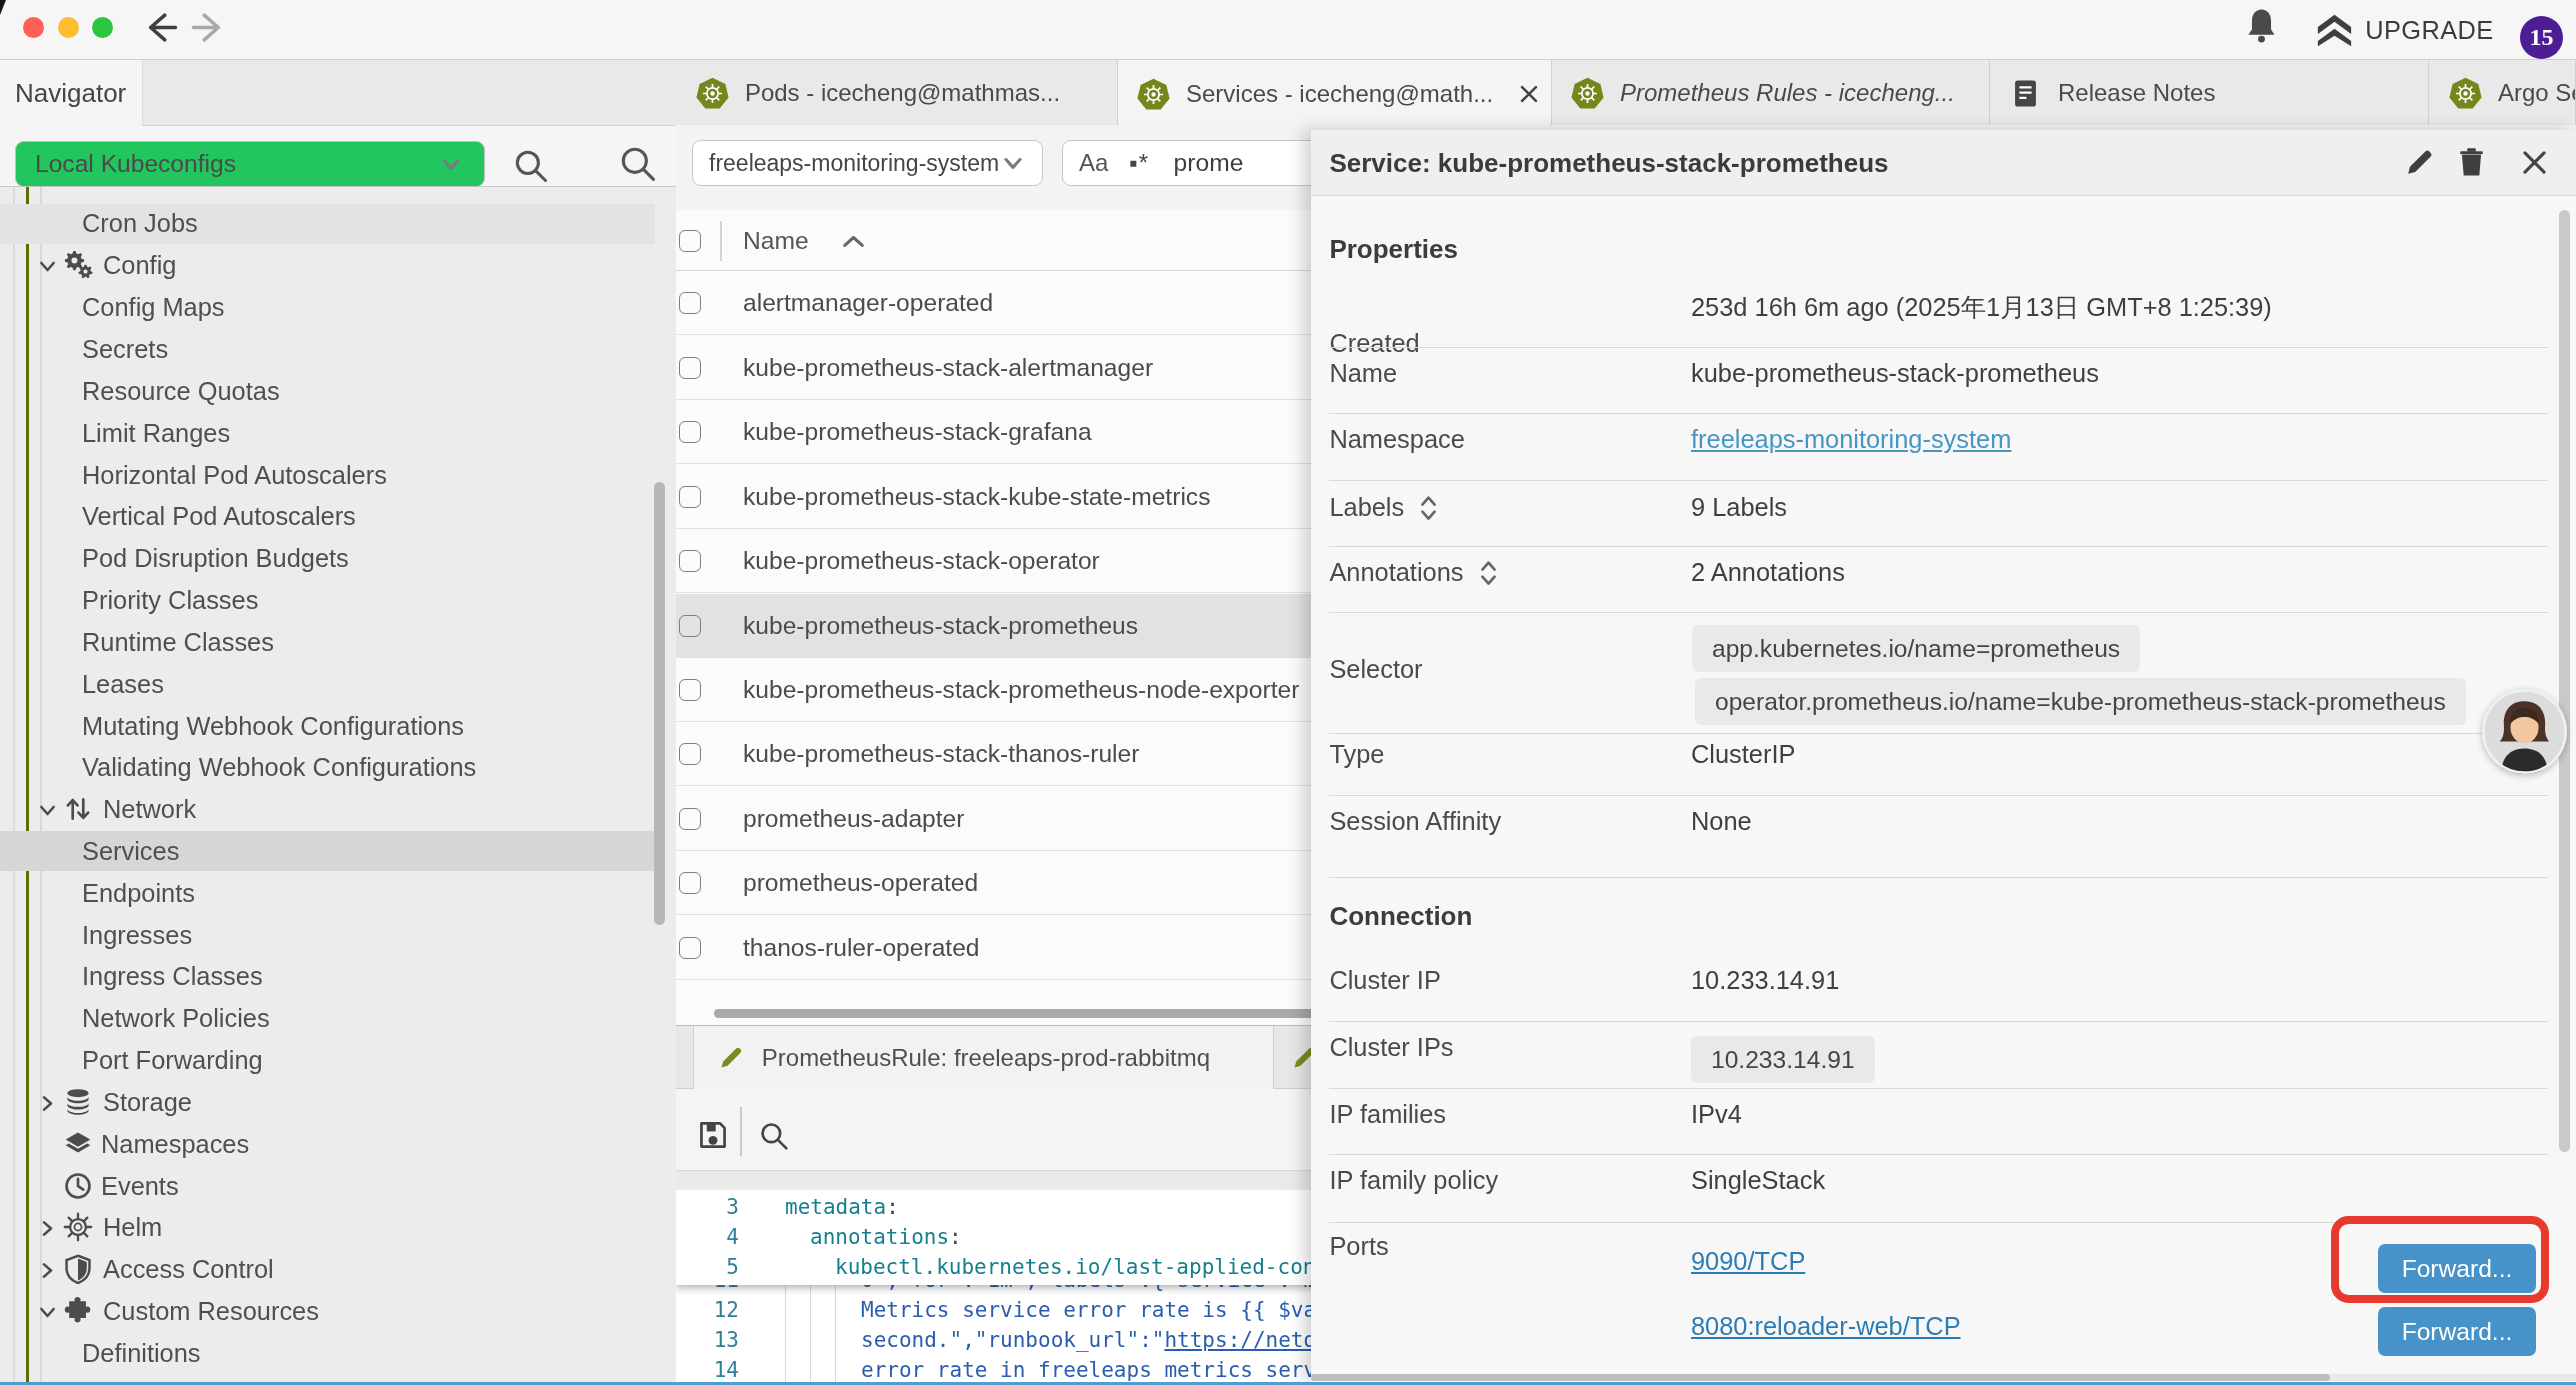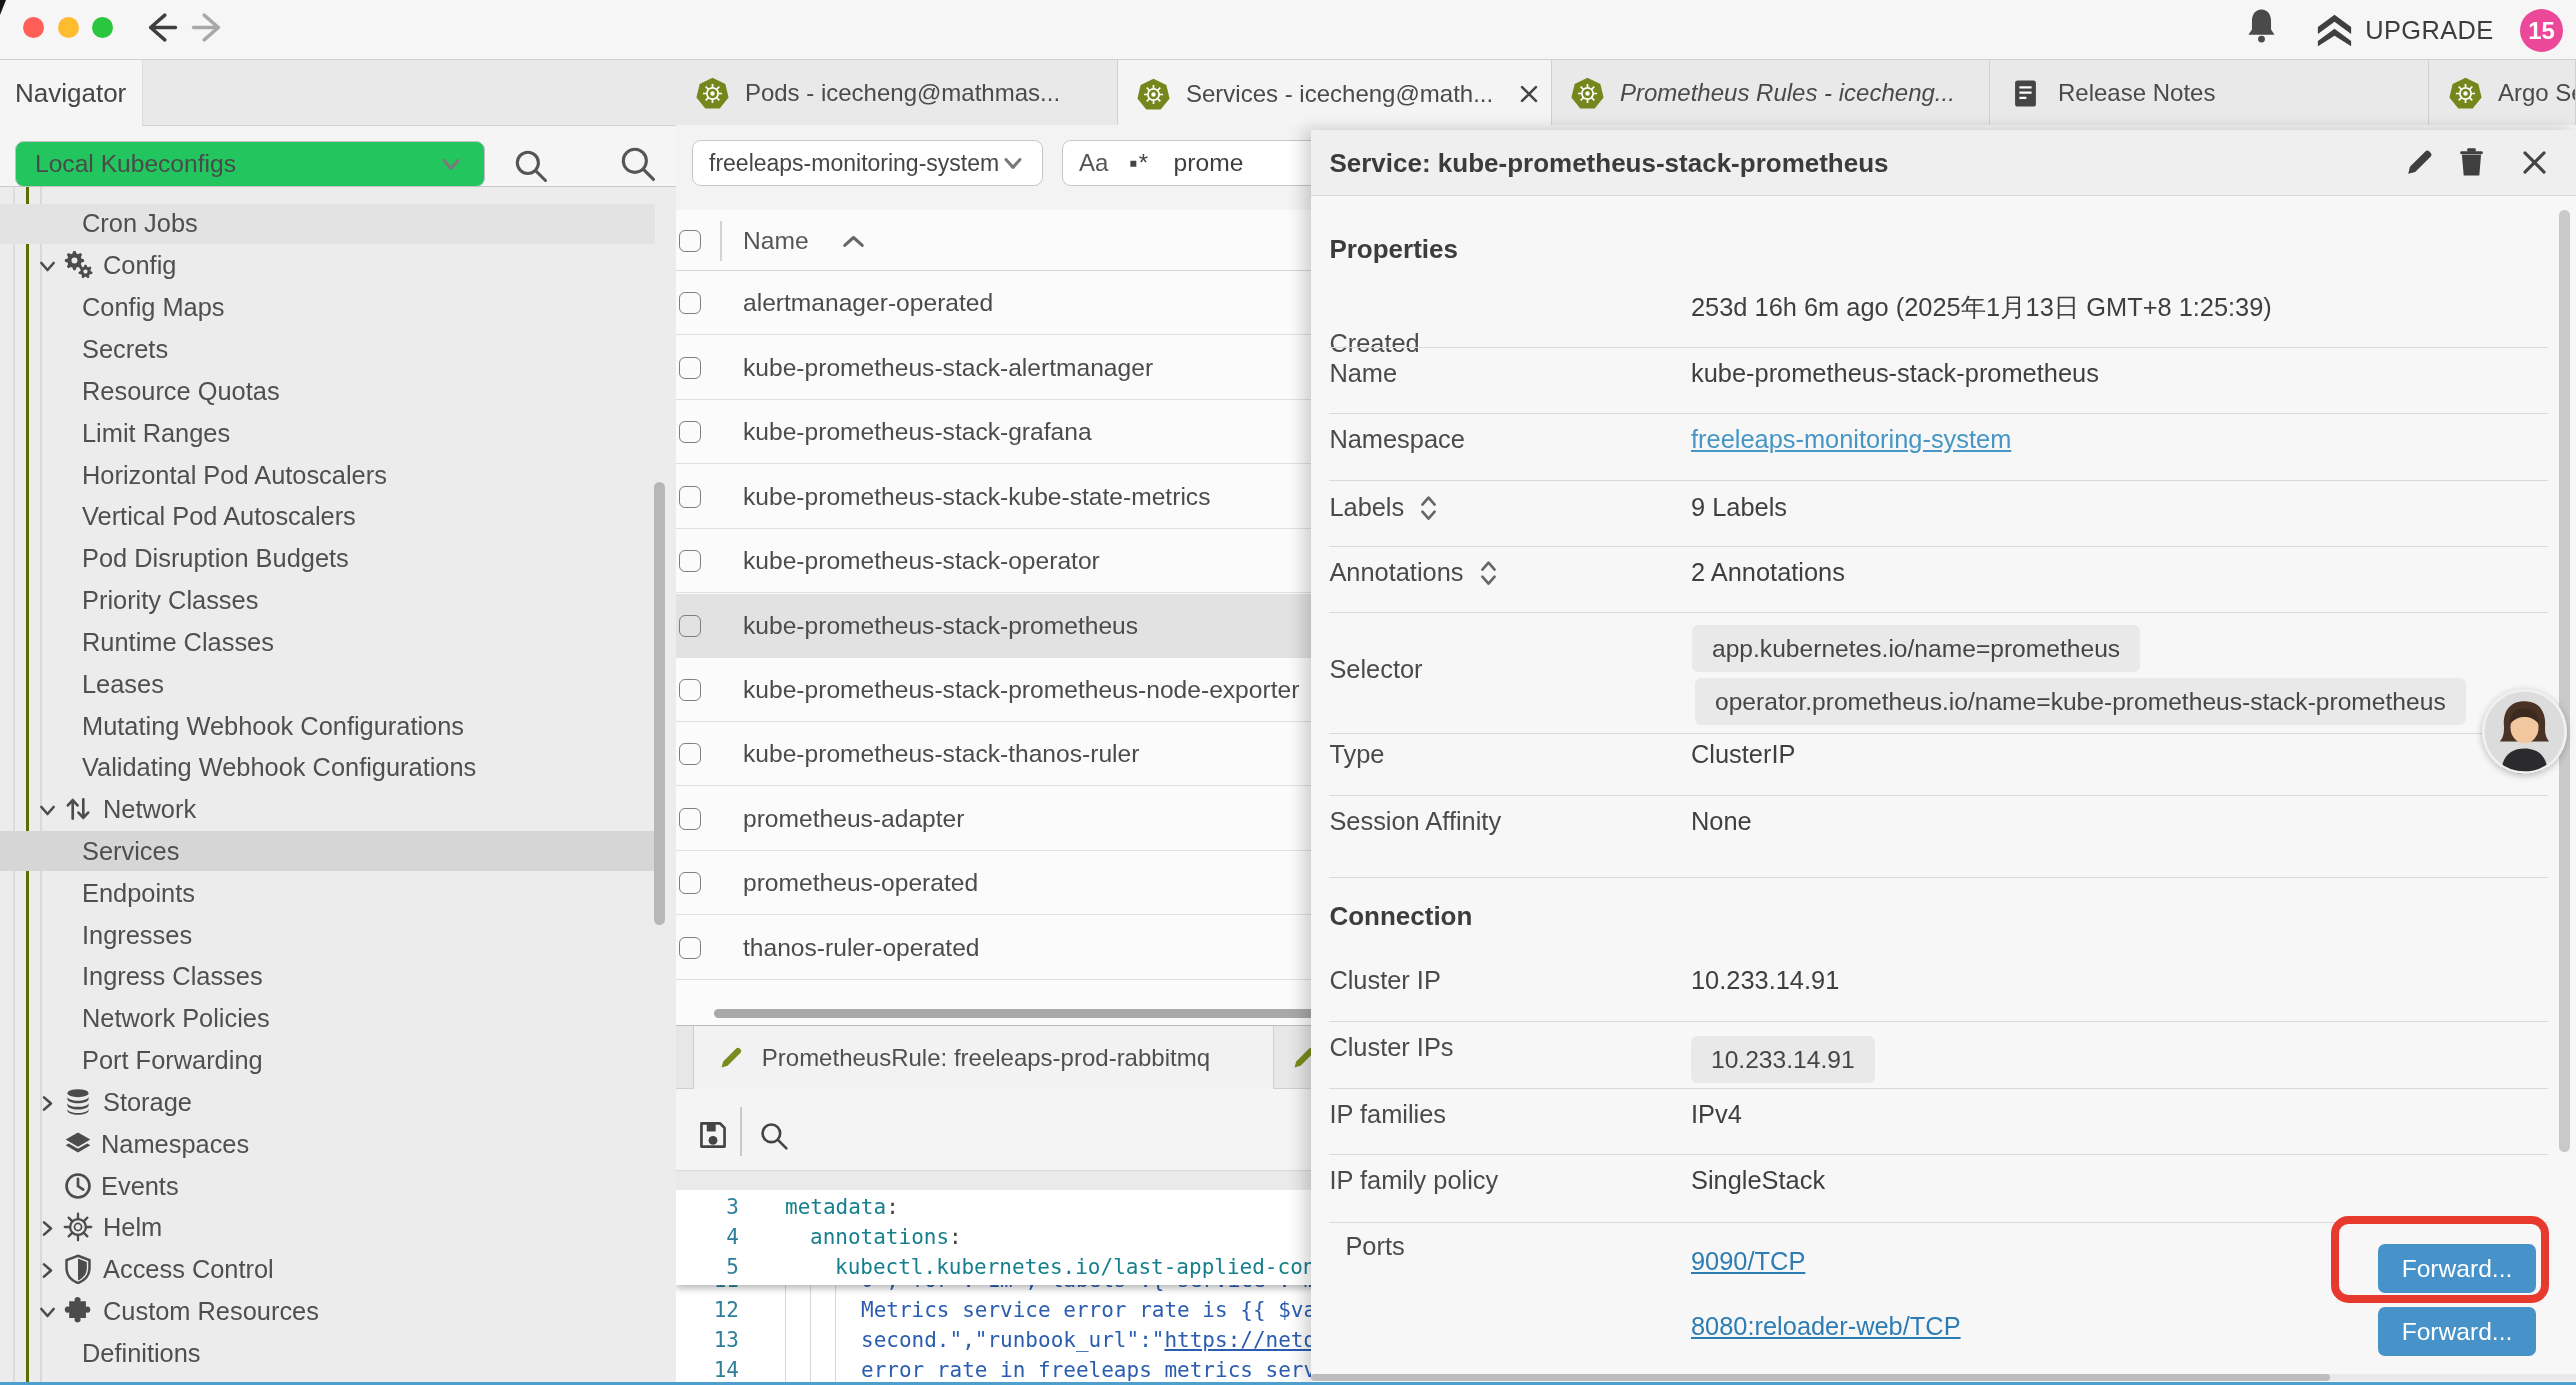--- a/index.html
+++ b/index.html
@@ -14,21 +14,21 @@
   .tl.red { left:23px; background:#ff5f57; }
   .tl.yellow { left:58px; background:#febc2e; }
   .tl.green { left:92px; background:#2ac63f; }
   .navarrow { position:absolute; top:8px; width:39px; height:39px; }
   .navarrow.back { left:140px; }
   .navarrow.fwd { left:190px; }
   .bell { position:absolute; left:2245px; top:7px; width:33px; height:37px; }
   .upgrade { position:absolute; left:2316px; top:0; height:60px; display:flex; align-items:center; cursor:pointer; }
   .upgrade svg { width:37px; height:35px; }
   .upgrade-label { margin-left:12.3px; font-size:25.4px; color:#3c3c3c; letter-spacing:0.4px; }
-  .badge15 { position:absolute; left:2520px; top:9px; width:43px; height:43px; border-radius:50%; background:#ec4899; color:#fff; font-size:24px; font-weight:bold; display:flex; align-items:center; justify-content:center; }
+  .badge15 { position:absolute; left:2520px; top:16px; width:43px; height:43px; border-radius:50%; background:#4c1d95; color:#fff; font-size:24px; font-weight:bold; display:flex; align-items:center; justify-content:center;font-family:Liberation Serif, serif; }
 
   
   .sidebar { position:absolute; left:0; top:60px; width:676px; height:1322px; background:#ececec; }
   .sidebar-strip { position:absolute; left:0; top:0; width:676px; height:66px; background:#e9e9e9; border-bottom:1.8px solid #d2d2d2; }
   .navigator-tab { position:absolute; left:0; top:0; width:143px; height:66px; background:#f5f5f5; border-right:0.9px solid #ddd; display:flex; align-items:center; padding-left:15px; font-size:26px; color:#454545; }
   .sidebar-filter { position:absolute; left:0; top:66px; width:676px; height:61px; background:#f5f5f5; border-bottom:1.8px solid #c9c9c9; }
   .kubeconfig-select { position:absolute; left:15px; top:15px; width:470px; height:46px; background:#22c55e; border:1.8px solid #c2c2c2; border-radius:8.8px; display:flex; align-items:center; padding:0 19px; font-size:24.6px; color:#4a4a4a; }
   .kubeconfig-select .sel-chevron { margin-left:auto; }
   .sidebar-search { position:absolute; left:512px; top:21px; width:37px; height:37px; }
   .tree { position:absolute; left:0; top:127px; width:676px; height:1195px; overflow:hidden; }
@@ -658,21 +658,21 @@
         <div class="p-label" style="top: 901px;">
           <span>IP families</span>
         </div>
         <div class="p-value" style="top: 901px;">IPv4</div>
         <div class="p-divider" style="top: 958px;"></div>
         <div class="p-label" style="top: 967px;">
           <span>IP family policy</span>
         </div>
         <div class="p-value" style="top: 967px;">SingleStack</div>
         <div class="p-divider" style="top: 1026px;"></div>
-        <div class="p-label" style="top: 1033px; margin-left: 16px;">
+        <div class="p-label" style="top: 1033px;">
           <span>Ports</span>
         </div>
         <div class="port-link" style="top: 1048px;">9090/TCP</div>
         <button class="fwd-btn" style="top: 1048px;">Forward...</button>
         <div class="port-link" style="top: 1113px;">8080:reloader-web/TCP</div>
         <button class="fwd-btn" style="top: 1111px;">Forward...</button>
       </div>
     <div class="panel-scrollthumb"></div>
     <div class="panel-hscroll-track"></div>
     <div class="panel-hscroll-thumb"></div>

